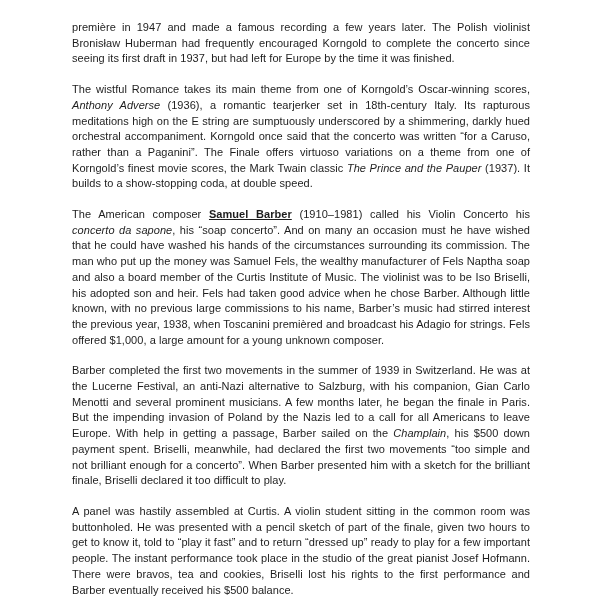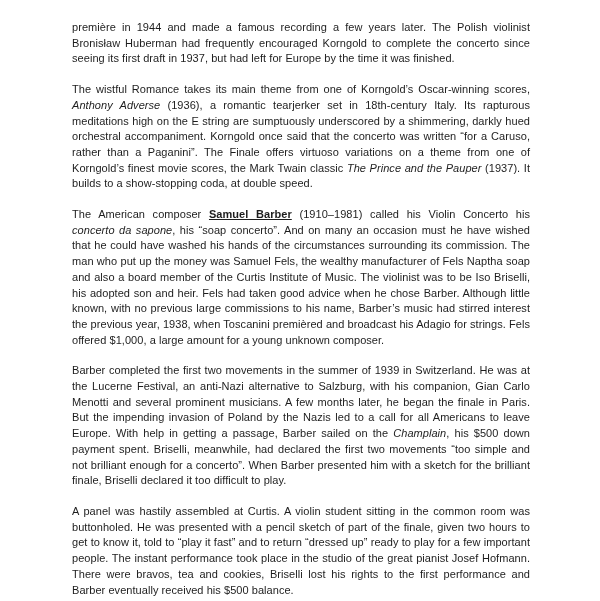--- a/index.html
+++ b/index.html
@@ -35,19 +35,19 @@
   }
   .seg-normal { font-style: normal; font-weight: normal; }
   .seg-italic { font-style: italic; }
   .seg-bold   { font-weight: bold; text-decoration: underline; }
 </style>
 </head>
 <body>
 
 <main class="page" style="background: rgb(255, 255, 255);">
   <div class="text-block" id="text-block" style="color: rgb(29, 29, 29);">
-      <p><span class="seg-normal">première in 1944 and made a famous recording a few years later. The Polish violinist Bronisław Huberman had frequently encouraged Korngold to complete the concerto since seeing its first draft in 1937, but had left for Europe by the time it was finished.</span></p>
+      <p><span class="seg-normal">première in 1947 and made a famous recording a few years later. The Polish violinist Bronisław Huberman had frequently encouraged Korngold to complete the concerto since seeing its first draft in 1937, but had left for Europe by the time it was finished.</span></p>
       <p><span class="seg-normal">The wistful Romance takes its main theme from one of Korngold’s Oscar-winning scores, </span><span class="seg-italic">Anthony Adverse</span><span class="seg-normal"> (1936), a romantic tearjerker set in 18th-century Italy. Its rapturous meditations high on the E string are sumptuously underscored by a shimmering, darkly hued orchestral accompaniment. Korngold once said that the concerto was written “for a Caruso, rather than a Paganini”. The Finale offers virtuoso variations on a theme from one of Korngold’s finest movie scores, the Mark Twain classic </span><span class="seg-italic">The Prince and the Pauper</span><span class="seg-normal"> (1937). It builds to a show-stopping coda, at double speed.</span></p>
       <p><span class="seg-normal">The American composer </span><span class="seg-bold">Samuel Barber</span><span class="seg-normal"> (1910–1981) called his Violin Concerto his </span><span class="seg-italic">concerto da sapone</span><span class="seg-normal">, his “soap concerto”. And on many an occasion must he have wished that he could have washed his hands of the circumstances surrounding its commission. The man who put up the money was Samuel Fels, the wealthy manufacturer of Fels Naptha soap and also a board member of the Curtis Institute of Music. The violinist was to be Iso Briselli, his adopted son and heir. Fels had taken good advice when he chose Barber. Although little known, with no previous large commissions to his name, Barber’s music had stirred interest the previous year, 1938, when Toscanini premièred and broadcast his Adagio for strings. Fels offered $1,000, a large amount for a young unknown composer.</span></p>
       <p><span class="seg-normal">Barber completed the first two movements in the summer of 1939 in Switzerland. He was at the Lucerne Festival, an anti-Nazi alternative to Salzburg, with his companion, Gian Carlo Menotti and several prominent musicians. A few months later, he began the finale in Paris. But the impending invasion of Poland by the Nazis led to a call for all Americans to leave Europe. With help in getting a passage, Barber sailed on the </span><span class="seg-italic">Champlain</span><span class="seg-normal">, his $500 down payment spent. Briselli, meanwhile, had declared the first two movements “too simple and not brilliant enough for a concerto”. When Barber presented him with a sketch for the brilliant finale, Briselli declared it too difficult to play.</span></p>
       <p><span class="seg-normal">A panel was hastily assembled at Curtis. A violin student sitting in the common room was buttonholed. He was presented with a pencil sketch of part of the finale, given two hours to get to know it, told to “play it fast” and to return “dressed up” ready to play for a few important people. The instant performance took place in the studio of the great pianist Josef Hofmann. There were bravos, tea and cookies, Briselli lost his rights to the first performance and Barber eventually received his $500 balance.</span></p>
     </div>
 </main>
 
 </body></html>

